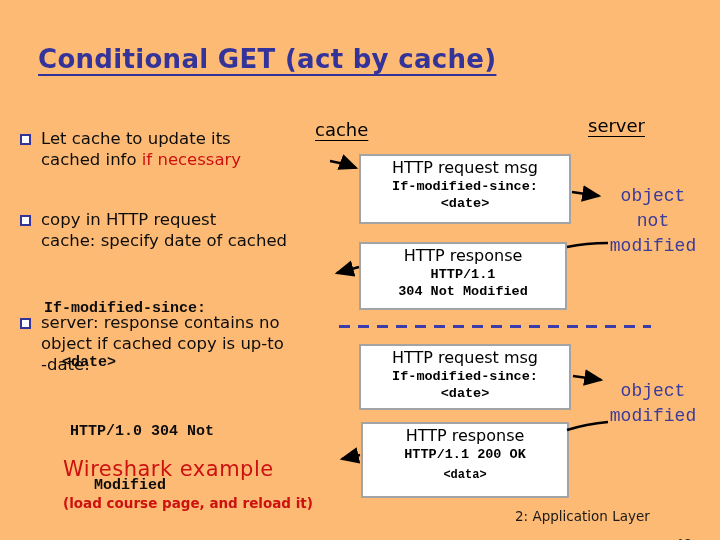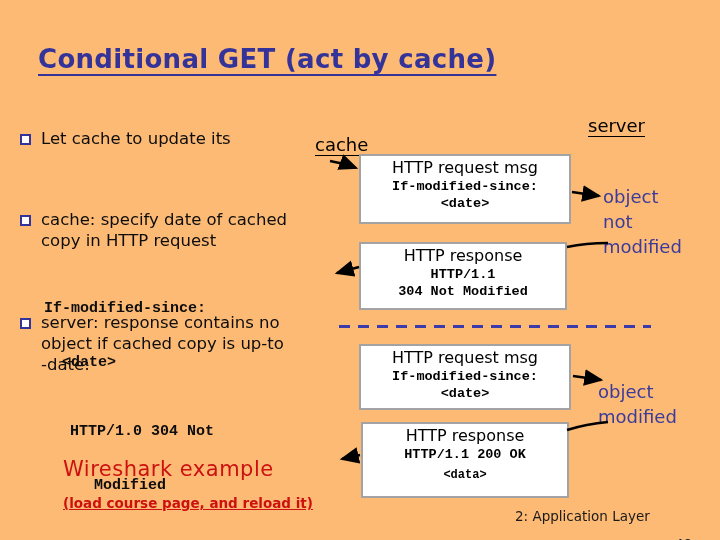--- a/index.html
+++ b/index.html
@@ -17,59 +17,60 @@
   .sq{flex:none;width:7px;height:7px;border:2px solid #333399;margin:6px 10px 0 0;background:#fff;}
   .btxt{font-size:16.5px;line-height:21px;color:#0d0d0d;}
   .red{color:#cc1111;}
   .code{
     position:absolute;font-family:"Liberation Mono","DejaVu Sans Mono",monospace;
     font-weight:bold;font-size:15px;line-height:18px;color:#0d0d0d;white-space:pre;
   }
   .code .ind1{padding-left:18px;}
   .code .ind2{padding-left:24px;}
   .wireshark{position:absolute;left:63px;top:457px;font-size:21px;color:#cc1111;letter-spacing:0.5px;}
-  .wireshark-sub{position:absolute;left:63px;top:495px;font-size:13.5px;font-weight:bold;color:#cc1111;text-decoration:underline;}
+  .wireshark-sub{position:absolute;left:63px;top:495px;font-size:13.5px;font-weight:bold;color:#cc1111;}
   .endpoint{position:absolute;font-size:18px;color:#000;text-decoration:underline;text-underline-offset:4px;}
   .mbox{
     position:absolute;border:2px solid #a3a3a3;background:#fff;text-align:center;
     box-sizing:border-box;padding-top:2px;
   }
   .mbox .t{font-size:16px;line-height:20px;color:#000;}
   .mbox .c{
     font-family:"Liberation Mono","DejaVu Sans Mono",monospace;font-weight:bold;
     font-size:13.5px;line-height:17px;color:#000;white-space:pre;
   }
   .mbox .c.big{font-size:12px;line-height:24px;}
-  .blabel{position:absolute;color:#3b3b9c;font-size:18px;line-height:25px;text-align:left;}
+  .blabel{position:absolute;color:#3b3b9c;font-size:18px;line-height:25px;text-align:center;font-family:Liberation Mono, monospace;}
   .dashed{
     position:absolute;left:339px;top:325px;width:312px;height:3px;
     background:repeating-linear-gradient(90deg,#3b3bab 0 11px,transparent 11px 19px);
   }
   .footer{position:absolute;font-size:13.5px;color:#1a1a1a;}
   svg.overlay{position:absolute;left:0;top:0;pointer-events:none;}
 </style>
 </head>
 <body>
 
 <div class="slide">
 
   <div class="title">Conditional GET (act by cache)</div>
 
   <div class="bullet" style="left:20px;top:128px;">
     <span class="sq"></span>
     <div class="btxt">
       <div>Let cache to update its</div>
+      <div><span>cached info </span><span class="red">if necessary</span></div>
     </div>
   </div>
 
   <div class="bullet" style="left:20px;top:209px;">
     <span class="sq"></span>
     <div class="btxt">
+      <div>copy in HTTP request</div>
       <div>cache: specify date of cached</div>
-      <div>copy in HTTP request</div>
     </div>
   </div>
 
   <div class="code" style="left:44px;top:264px;">
     <div>If-modified-since:</div>
     <div class="ind1">&lt;date&gt;</div>
   </div>
 
   <div class="bullet" style="left:20px;top:312px;">
     <span class="sq"></span>
@@ -81,21 +82,21 @@
   </div>
 
   <div class="code" style="left:44px;top:387px;margin-left:26px;">
     <div>HTTP/1.0 304 Not</div>
     <div class="ind2">Modified</div>
   </div>
 
   <div class="wireshark">Wireshark example</div>
   <div class="wireshark-sub">(load course page, and reload it)</div>
 
-  <div class="endpoint" style="left:315px;top:119px;margin-top:15px;">cache</div>
+  <div class="endpoint" style="left:315px;top:119px;">cache</div>
   <div class="endpoint" style="left:588px;top:115px;">server</div>
 
   <div class="mbox" style="left:359px;top:154px;width:212px;height:70px;">
     <div class="t">HTTP request msg</div>
     <div class="c">If-modified-since:</div>
     <div class="c">&lt;date&gt;</div>
   </div>
 
   <div class="mbox" style="left:359px;top:242px;width:208px;height:68px;">
     <div class="t">HTTP response</div>

